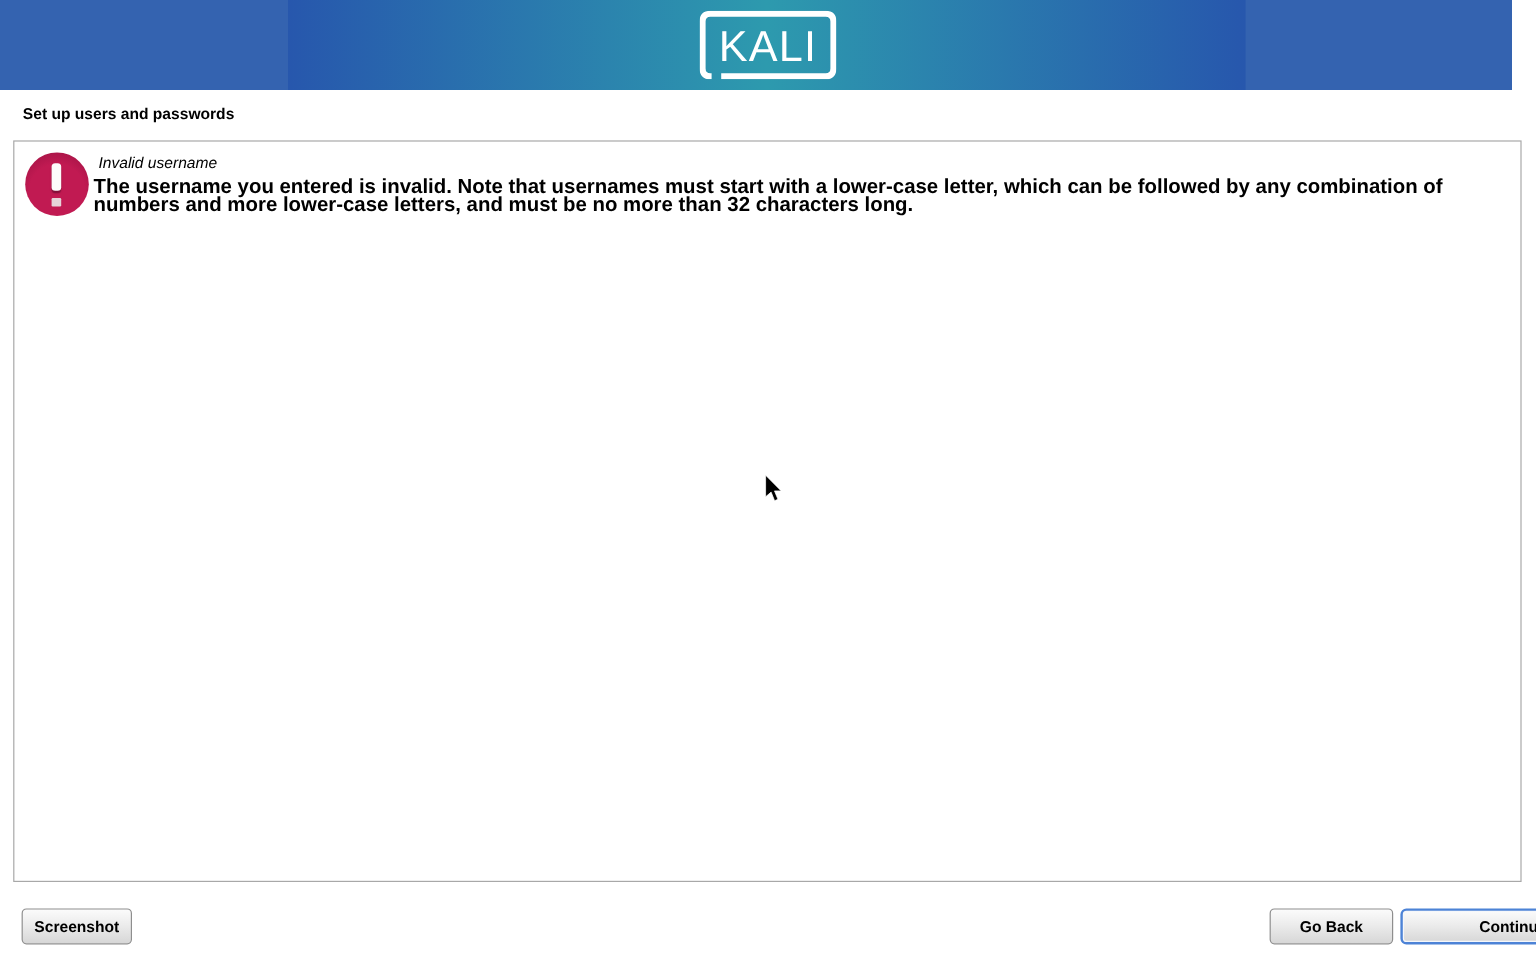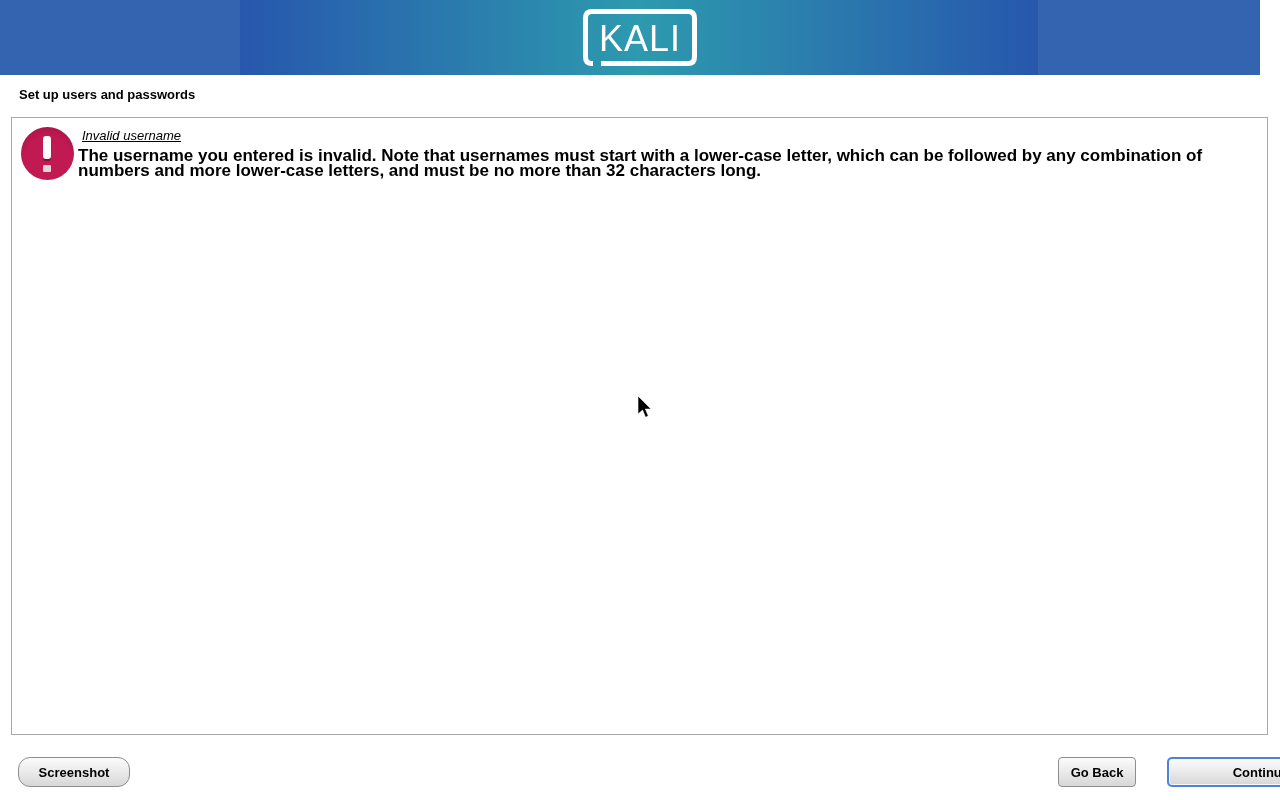--- a/index.html
+++ b/index.html
@@ -53,42 +53,42 @@
     box-shadow: 0 2px 1px rgba(80, 8, 36, 0.55);
   }
   .error-icon .dot {
     position: absolute; left: 22px; top: 38px;
     width: 8px; height: 7px;
     background: #e6d4d9;
     border-radius: 1px;
   }
   .error-title {
     position: absolute; left: 70px; top: 10px;
-    font-size: 13px; font-style: italic; color: #000; text-decoration: underline;
+    font-size: 13px; font-style: italic; color: #000;
   }
   .error-message {
     position: absolute; left: 66px; top: 30px;
     width: 1178px;
     font-size: 17px; font-weight: bold; color: #000;
     line-height: 15px;
   }
 
   
   .btn {
     position: absolute; top: 757px; height: 30px;
     border: 1px solid #8e8e8e;
     border-radius: 4px;
     background: linear-gradient(180deg, #fbfbfb 0%, #ececec 45%, #d7d7d7 100%);
     font-family: "Liberation Sans", "DejaVu Sans", sans-serif;
     font-size: 13px; font-weight: bold; color: #000;
     text-align: center;
     cursor: default;
   }
-  .btn-screenshot { left: 18px;  width: 112px; border-radius: 12px; }
-  .btn-goback     { left: 1058px; width: 78px; }
+  .btn-screenshot { left: 18px;  width: 92px; }
+  .btn-goback     { left: 1058px; width: 103px; }
   .btn-continue   {
     left: 1167px; width: 124px;
     border: 2px solid #4d83d6;
     border-radius: 5px;
     box-shadow: inset 0 0 0 1px #f5f7fa;
     text-align: right;
   }
 
   
   .cursor {

